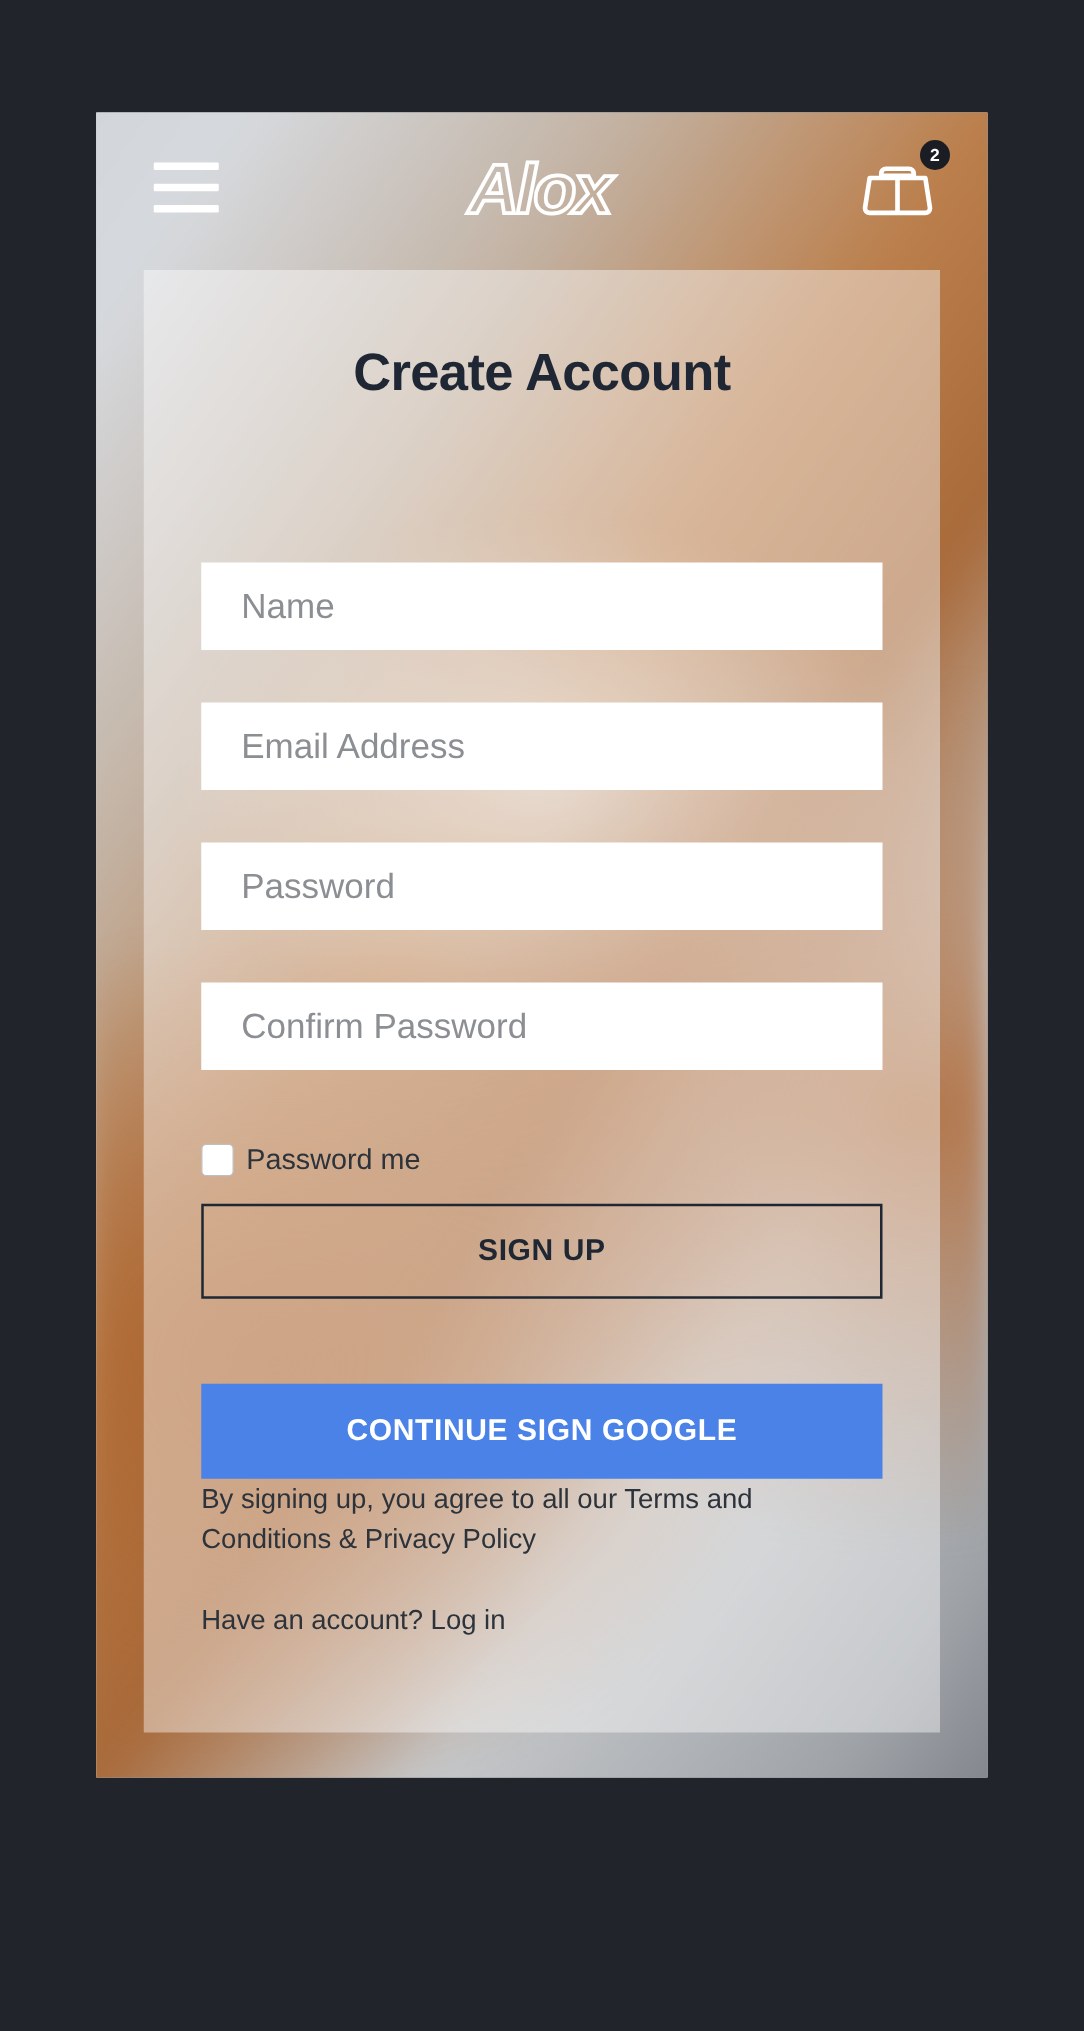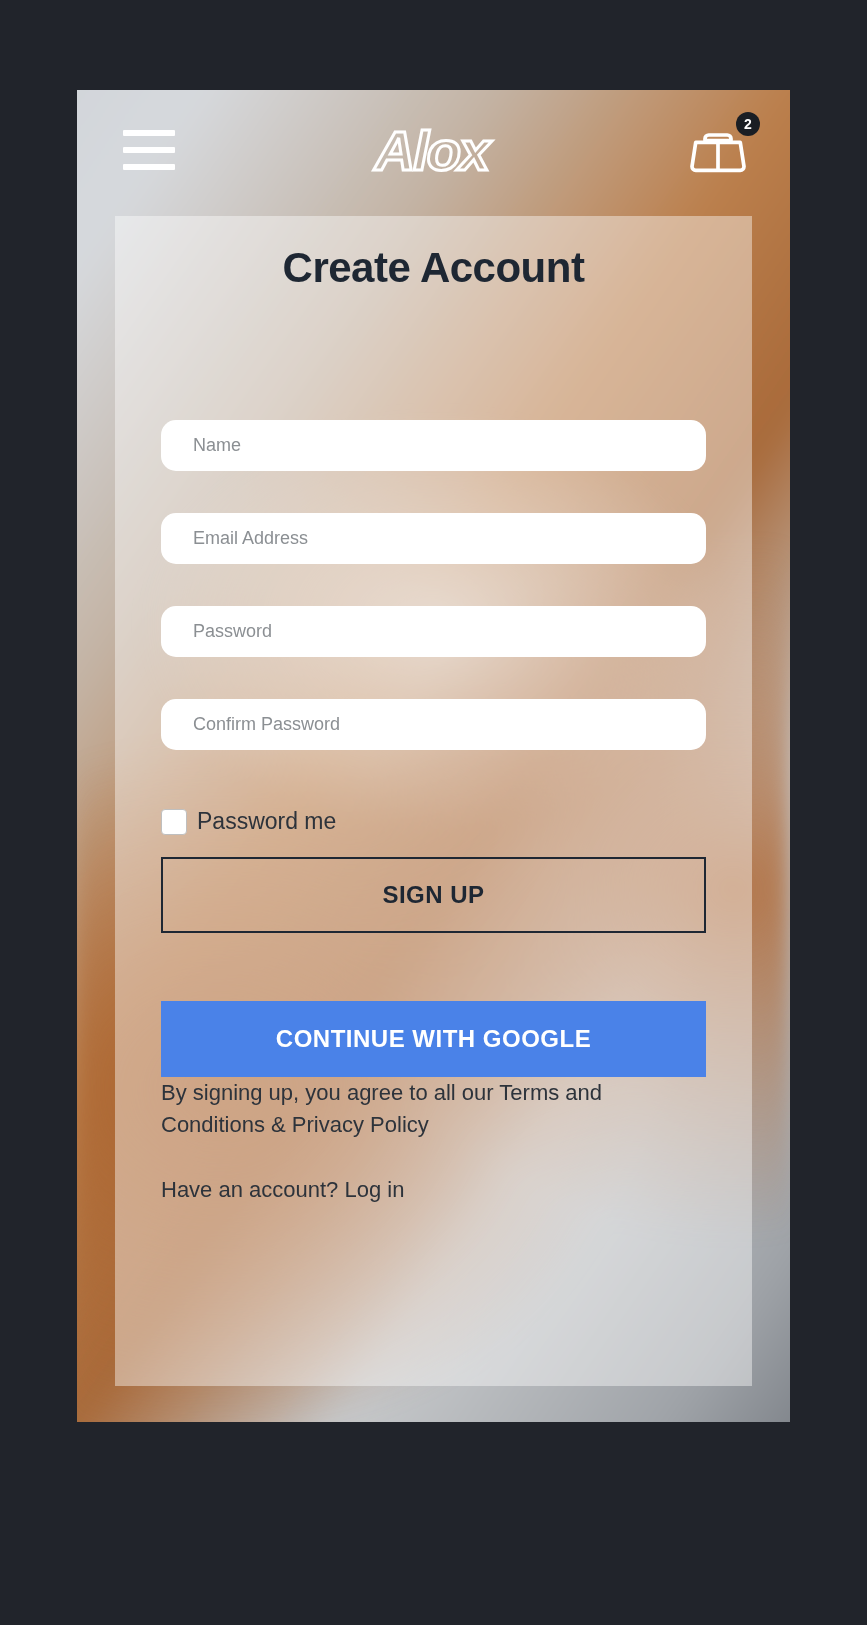--- a/index.html
+++ b/index.html
@@ -97,41 +97,41 @@
     font-weight: 600;
     display: flex;
     align-items: center;
     justify-content: center;
   }
   .card {
     position: relative;
     z-index: 2;
     margin: 6px 38px 0;
     background: rgba(255,255,255,0.42);
-    padding: 28px 46px 72px;
+    padding: 58px 46px 72px;
     min-height: 1170px;
   }
   .title {
     text-align: center;
     font-size: 42px;
     font-weight: 800;
     color: #1e2733;
     letter-spacing: -0.5px;
   }
   .form {
     margin-top: 128px;
   }
   .field {
     width: 100%;
-    height: 51px;
+    height: 70px;
     border: none;
-    border-radius: 15px;
+    border-radius: 0;
     background: #ffffff;
     padding: 0 32px;
-    font-size: 18px;
+    font-size: 28px;
     color: #333;
     margin-bottom: 42px;
     outline: none;
   }
   .field::placeholder { color: #8b8f93; }
   .remember-row {
     display: flex;
     align-items: center;
     gap: 10px;
     margin-top: 16px;
@@ -217,21 +217,21 @@
       <input class="field" type="password" placeholder="Password" style="">
       <input class="field" type="password" placeholder="Confirm Password" style="">
 
       <div class="remember-row">
         <input type="checkbox" class="chk" style="">
         <span class="remember-label">Password me</span>
       </div>
 
       <button class="btn btn-outline">SIGN UP</button>
 
-      <button class="btn btn-google">CONTINUE WITH GOOGLE</button>
+      <button class="btn btn-google">CONTINUE SIGN GOOGLE</button>
 
       <p class="legal">By signing up, you agree to all our Terms and Conditions &amp; Privacy Policy</p>
 
       <p class="have-account">
         <span>Have an account? </span><span class="login-link">Log in</span>
       </p>
     </div>
   </div>
 </div>
 

